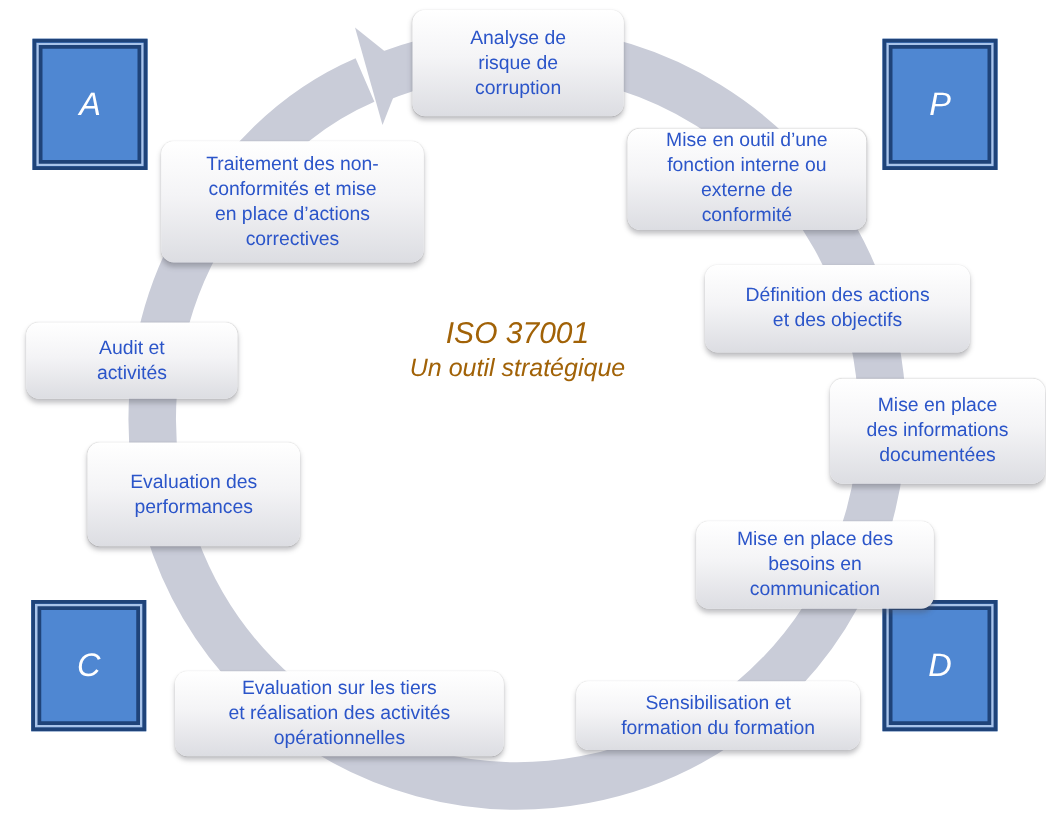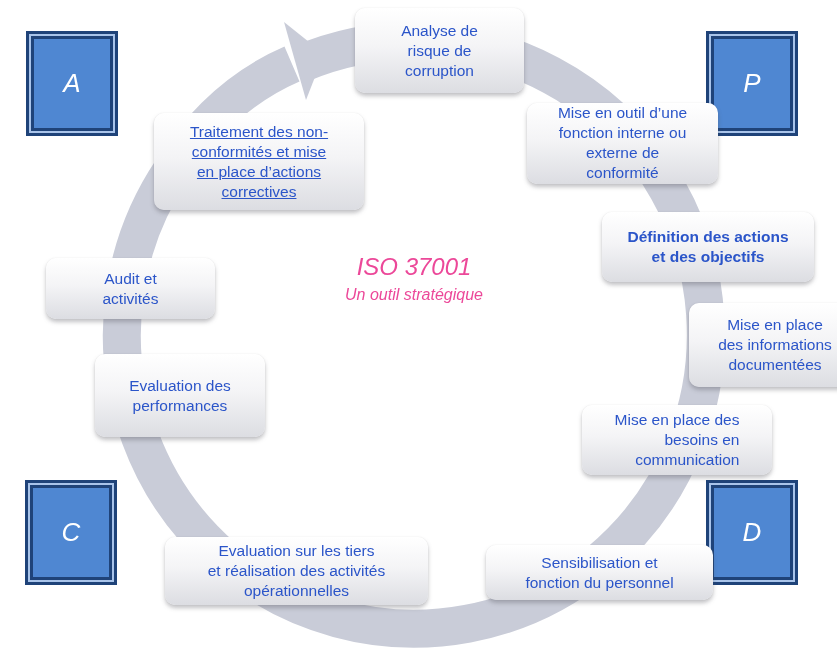--- a/index.html
+++ b/index.html
@@ -13,38 +13,37 @@
     position: absolute; box-sizing: border-box;
     border-radius: 10px;
     background: linear-gradient(to bottom, #ffffff 0%, #f4f4f6 45%, #dcdde2 100%);
     box-shadow: 0 3px 4px rgba(80,80,90,0.35), 0 0 1px rgba(0,0,0,0.15);
     display: flex; align-items: center; justify-content: center;
     text-align: center;
     color: #2b55c9;
     font-size: 15.5px; line-height: 20px;
     padding: 2px 6px;
     white-space: pre-line;
-    margin-left: 25px;
   }
   .pdca {
     position: absolute; box-sizing: border-box;
     width: 92px; height: 105px;
     background: #4f87d2;
     border: 3px solid #1f4379;
     box-shadow: inset 0 0 0 2px #a9c4ea, inset 0 0 0 5px #1f4379;
     display: flex; align-items: center; justify-content: center;
     color: #ffffff; font-style: italic;
     font-size: 26px;
   }
   .center {
     position: absolute; left: 280px; top: 252px; width: 268px;
-    text-align: center; color: #ec4899; font-style: italic;
+    text-align: center; color: #a16207; font-style: italic;
   }
   .center .title { font-size: 24px; line-height: 30px; }
-  .center .sub { font-size: 16px; line-height: 26px; }
+  .center .sub { font-size: 20px; line-height: 26px; }
 </style>
 </head>
 <body>
 
 <svg id="ring-svg" viewBox="0 0 837 659">
 
   <path d="M 300 64 A 292 294 0 1 1 172 170" fill="none" stroke="#c9ccd8" stroke-width="38"></path>
 
   <path d="M 172 170 Q 220 95 292 64" fill="none" stroke="#c9ccd8" stroke-width="38"></path>
   <polygon points="284,22 324,54 306,100" fill="#c9ccd8"></polygon>
@@ -70,40 +69,40 @@
 
 <div class="step" style="left:330px; top:8px; width:169px; height:85px;">Analyse de
 risque de
 corruption</div>
 
 <div class="step" style="left:502px; top:103px; width:191px; height:81px; align-items:flex-start; padding-top:0;">Mise en outil d’une
 fonction interne ou
 externe de
 conformité</div>
 
-<div class="step" style="left:577px; top:212px; width:212px; height:70px;font-weight:bold;">Définition des actions
+<div class="step" style="left:564px; top:212px; width:212px; height:70px;">Définition des actions
 et des objectifs</div>
 
 <div class="step" style="left:664px; top:303px; width:172px; height:84px;">Mise en   place
 des informations
 documentées</div>
 
-<div class="step" style="left:557px; top:405px; width:190px; height:70px;text-align:right;">Mise en place des
+<div class="step" style="left:557px; top:417px; width:190px; height:70px;">Mise en place des
 besoins    en
 communication</div>
 
 <div class="step" style="left:461px; top:545px; width:227px; height:55px;">Sensibilisation et
-fonction du personnel</div>
+formation du formation</div>
 
 <div class="step" style="left:140px; top:537px; width:263px; height:68px;">Evaluation sur les tiers
 et réalisation des activités
 opérationnelles</div>
 
 <div class="step" style="left:70px; top:354px; width:170px; height:83px;">Evaluation des
 performances</div>
 
 <div class="step" style="left:21px; top:258px; width:169px; height:61px;">Audit et
 activités</div>
 
-<div class="step" style="left:129px; top:113px; width:210px; height:97px;text-decoration:underline;">Traitement des non-
+<div class="step" style="left:129px; top:113px; width:210px; height:97px;">Traitement des non-
 conformités et mise
 en place d’actions
 correctives</div>
 
 </body></html>

